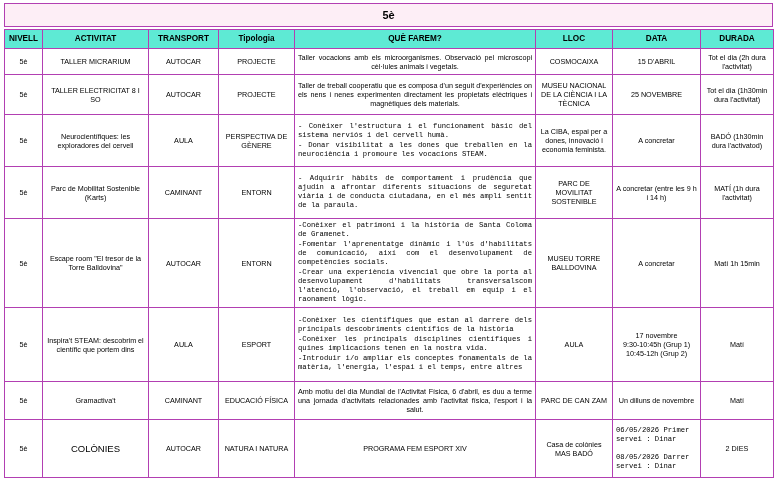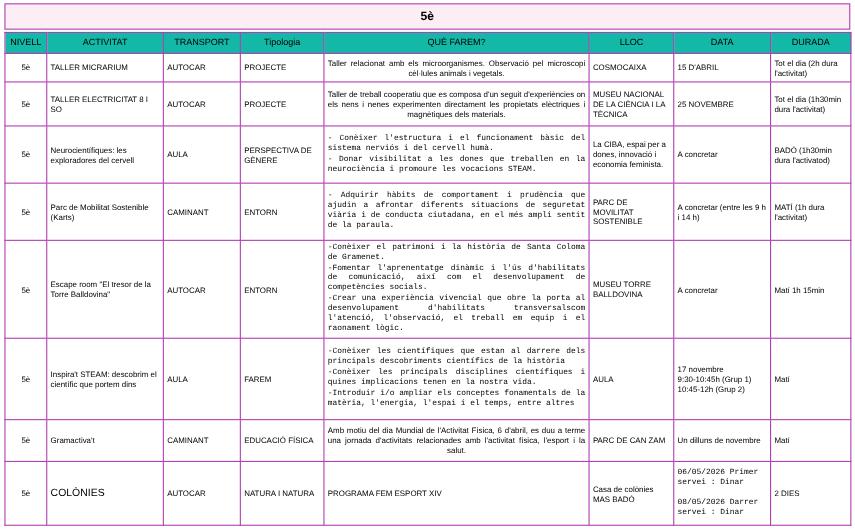--- a/index.html
+++ b/index.html
@@ -40,31 +40,31 @@
   }
   table.sched th, table.sched td {
     border: 1px solid #b23fb2;
     vertical-align: middle;
     padding: 2px 3px;
     font-size: 7.2px;
     color: #000000;
     line-height: 1.25;
   }
   table.sched thead th {
-    background: #14b8a6;
-    font-weight: normal;
+    background: #5eead4;
+    font-weight: bold;
     font-size: 8.2px;
     height: 16px;
     padding: 1px 2px;
   }
-  td.c { }
+  td.c { text-align: center; }
   td.j { text-align: justify; text-align-last: center; }
   td.l { text-align: left; font-family: Liberation Mono, monospace; }
   .nivell { text-align: center; font-size: 7.2px; }
-  .act { }
+  .act { text-align: center; }
   .colonies-label {
     font-size: 9.5px;
     font-weight: normal;
   }
   .bullets {
     margin: 0;
     padding: 0;
     list-style: none;
   }
   .bullets li {
@@ -114,21 +114,21 @@
         <th>DURADA</th>
       </tr>
     </thead>
     <tbody>
 
       <tr style="height:26px">
         <td class="nivell">5è</td>
         <td class="act">TALLER MICRARIUM</td>
         <td class="c">AUTOCAR</td>
         <td class="c">PROJECTE</td>
-        <td class="j">Taller relacionat amb els microorganismes. Observació pel microscopi cèl·lules animals i vegetals.</td>
+        <td class="j">Taller vocacions amb els microorganismes. Observació pel microscopi cèl·lules animals i vegetals.</td>
         <td class="c">COSMOCAIXA</td>
         <td class="c">15 D'ABRIL</td>
         <td class="c">Tot el dia (2h dura l'activitat)</td>
       </tr>
 
       <tr style="height:40px">
         <td class="nivell">5è</td>
         <td class="act">TALLER ELECTRICITAT 8 I SO</td>
         <td class="c">AUTOCAR</td>
         <td class="c">PROJECTE</td>
@@ -183,21 +183,21 @@
         </td>
         <td class="c">MUSEU TORRE BALLDOVINA</td>
         <td class="c">A concretar</td>
         <td class="c">Matí  1h 15min</td>
       </tr>
 
       <tr style="height:74px">
         <td class="nivell">5è</td>
         <td class="act">Inspira't STEAM: descobrim el científic que portem dins</td>
         <td class="c">AULA</td>
-        <td class="c">FAREM</td>
+        <td class="c">ESPORT</td>
         <td class="l">
           <ul class="bullets">
             <li>-Conèixer les científiques que estan al darrere dels principals descobriments científics de la història</li>
             <li>-Conèixer les principals disciplines científiques i quines implicacions tenen en la nostra vida.</li>
             <li>-Introduir i/o ampliar els conceptes fonamentals de la matèria, l'energia, l'espai i el temps, entre altres</li>
           </ul>
         </td>
         <td class="c">AULA</td>
         <td class="c" style="white-space:pre-line">17 novembre
 9:30-10:45h (Grup 1)

